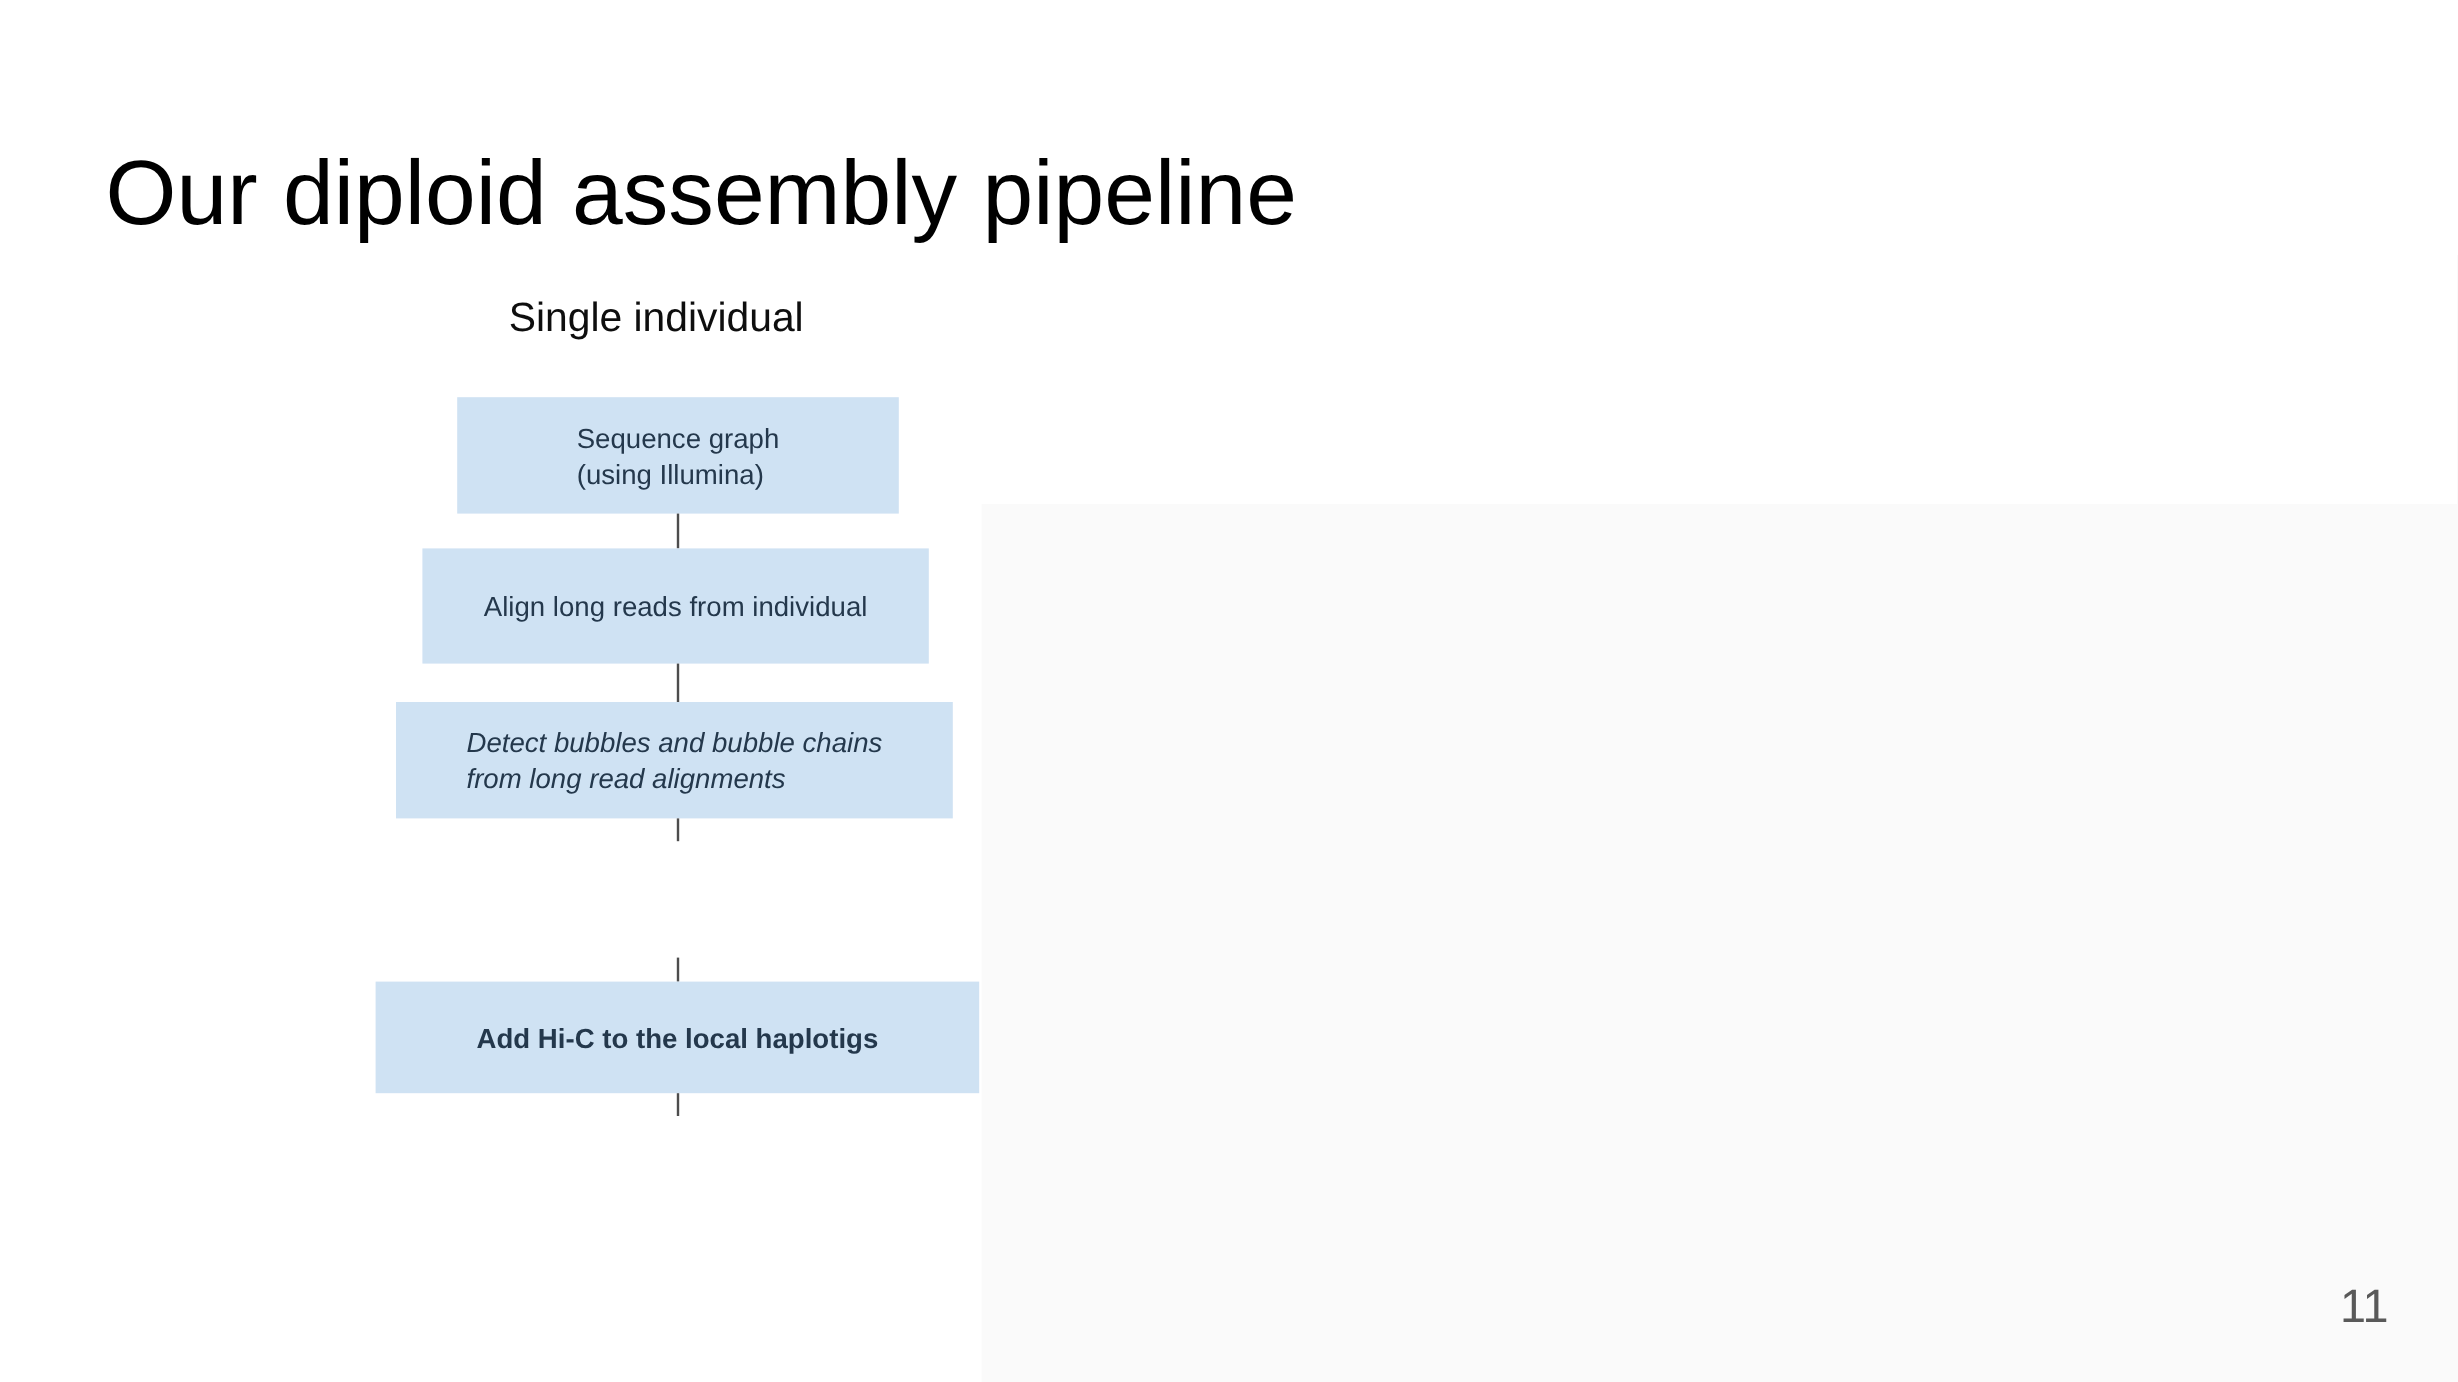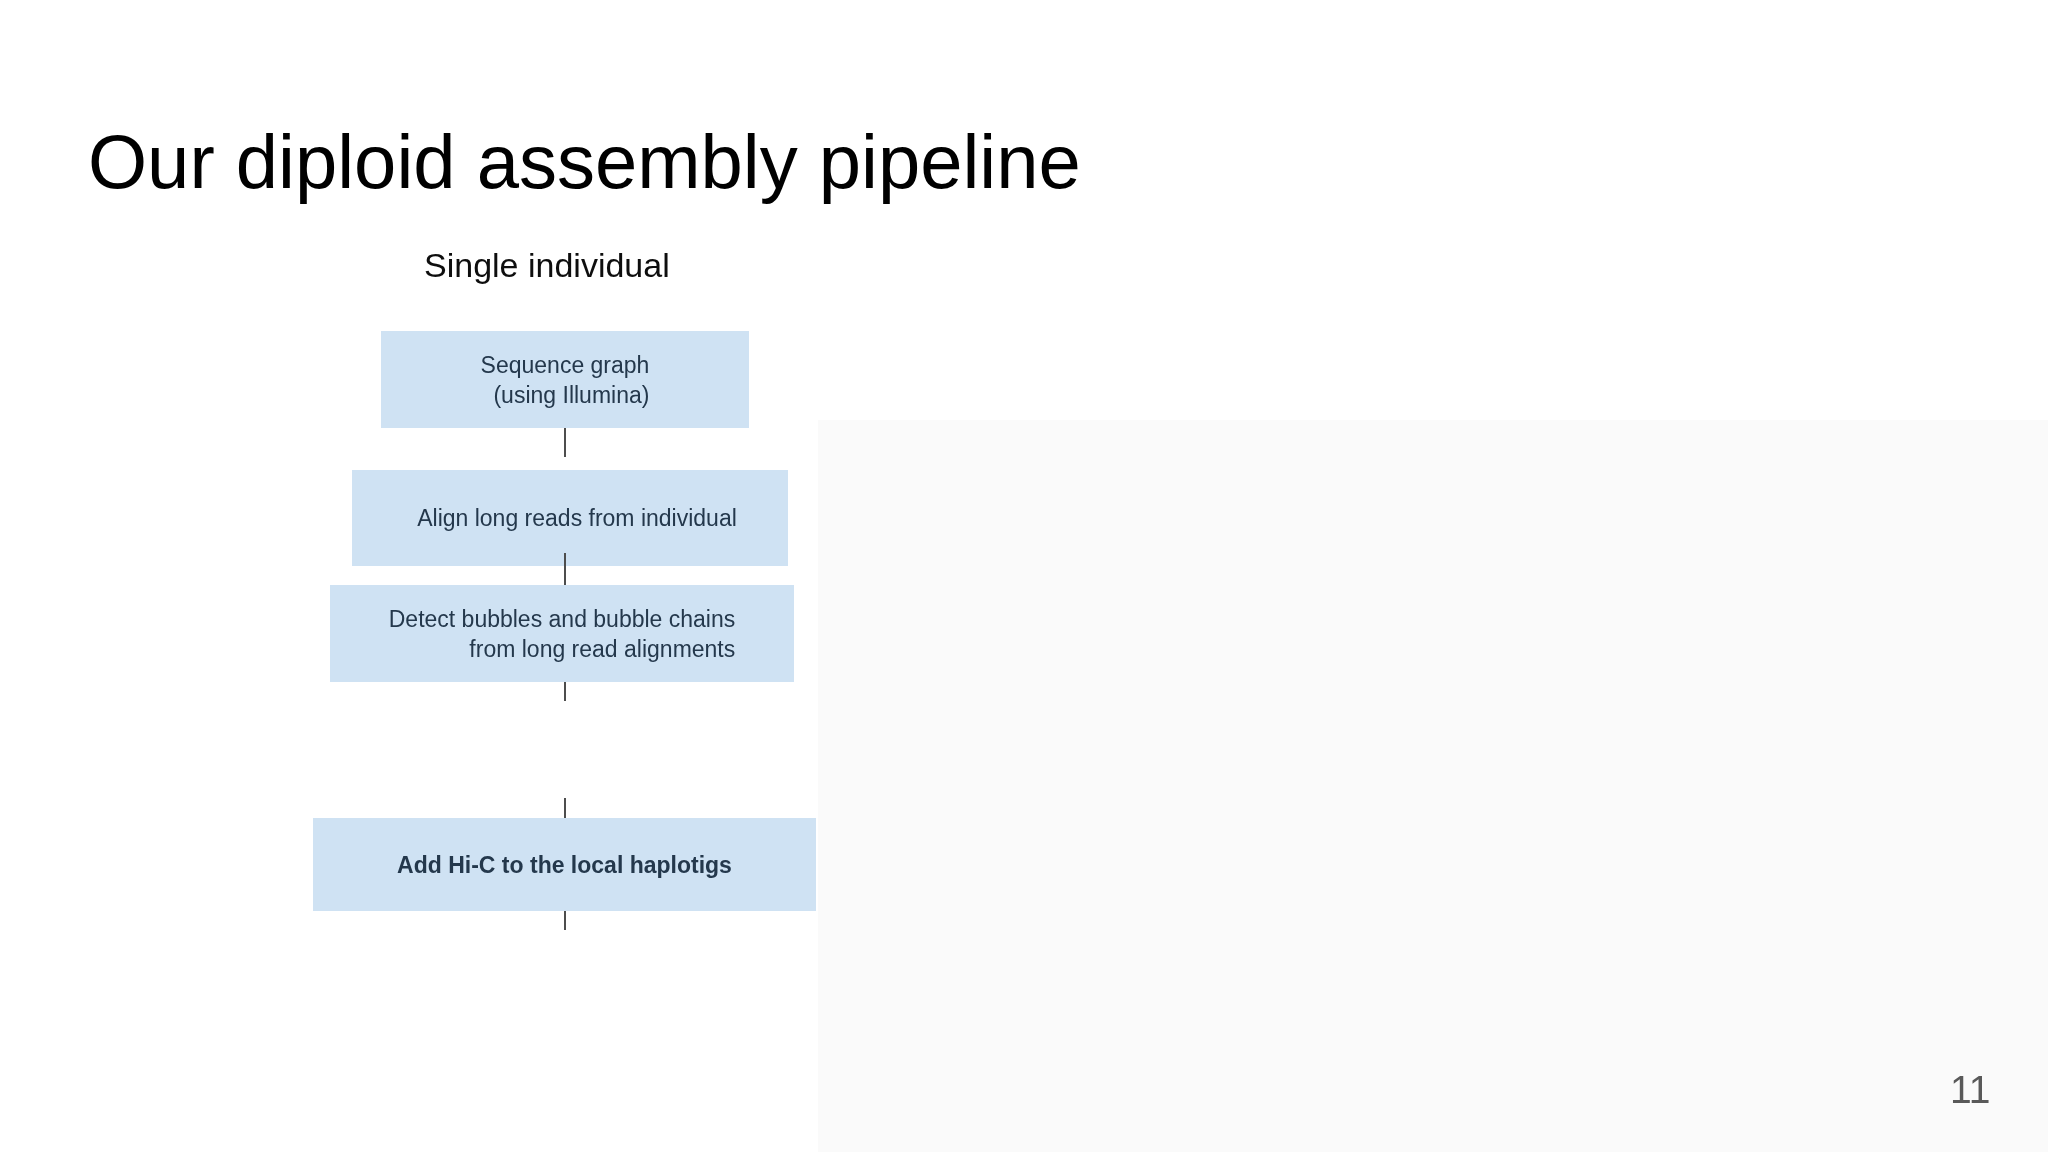--- a/index.html
+++ b/index.html
@@ -54,26 +54,26 @@
   }
   .step{
     position:absolute;
     background:var(--box-fill);
     color:var(--box-text);
     font-size:23px;
     line-height:30px;
     display:flex;
     align-items:center;
     justify-content:center;
-    text-align:right;
+    text-align:left;
     white-space:pre-line;
   }
   .s1{left:381px; top:331px; width:368px; height:97px;}
-  .s2{left:352px; top:470px; width:422px; height:96px;padding-left:14px;}
-  .s3{left:330px; top:585px; width:464px; height:97px;}
+  .s2{left:352px; top:457px; width:422px; height:96px;}
+  .s3{left:330px; top:585px; width:464px; height:97px;font-style:italic;}
   .s4{left:313px; top:701px; width:506px; height:97px;}
   .s5{left:313px; top:818px; width:503px; height:93px;font-weight:bold;}
   .s6{left:312px; top:930px; width:504px; height:94px;}
   .connector{
     position:absolute;
     left:564px;
     width:1.5px;
     background:var(--connector);
   }
   .c1{top:428px; height:29px;}

